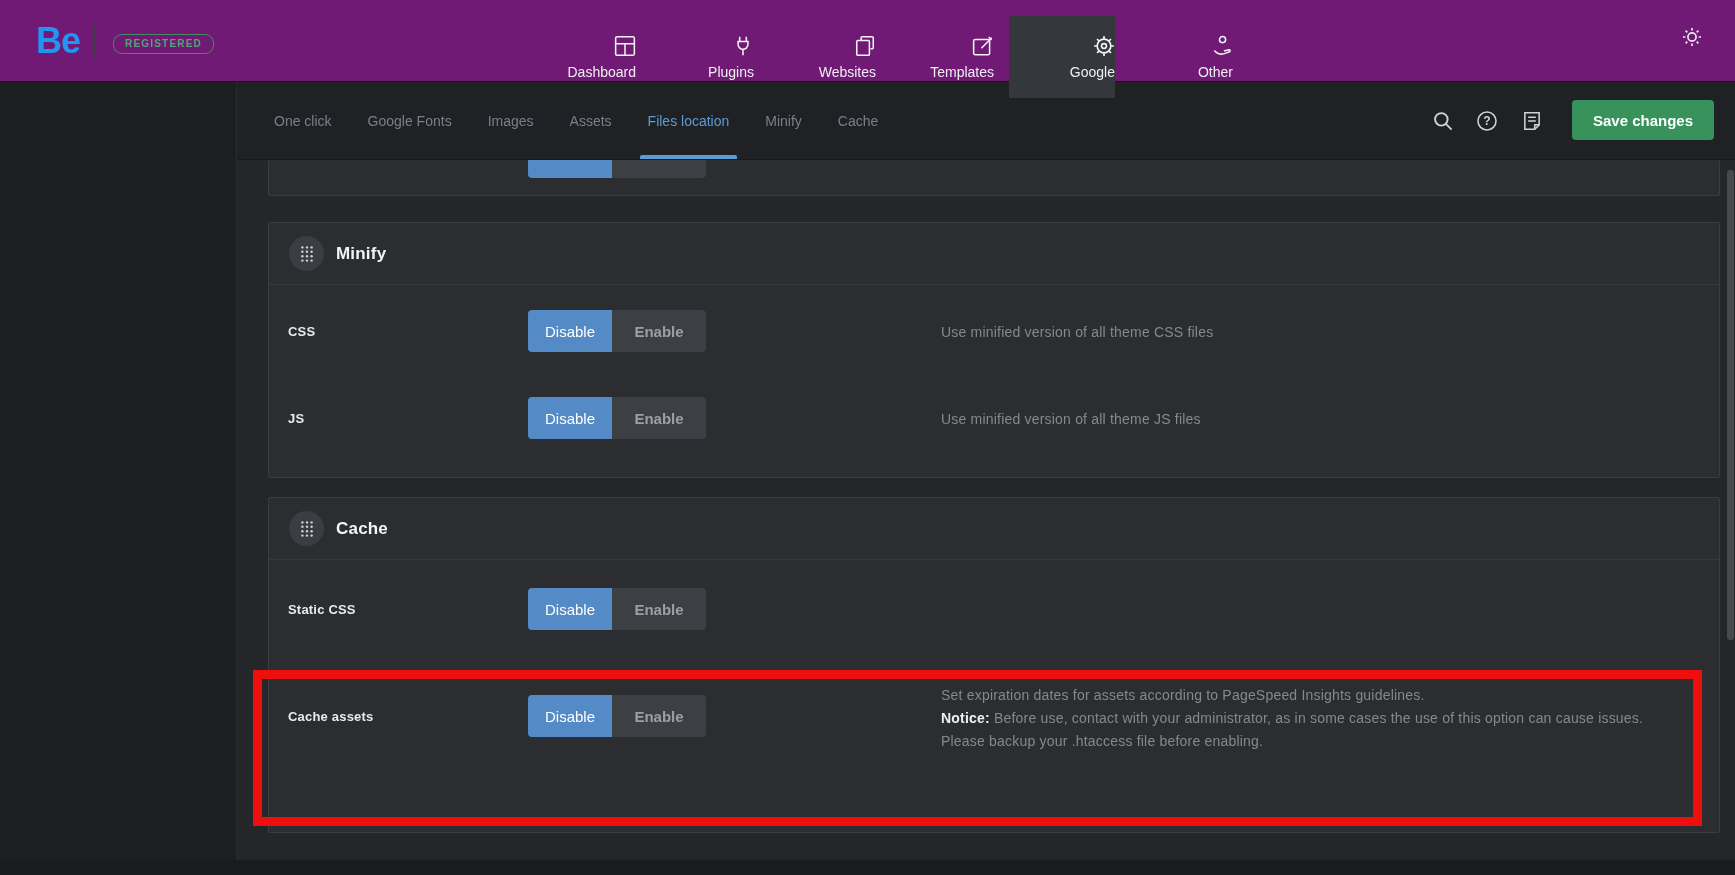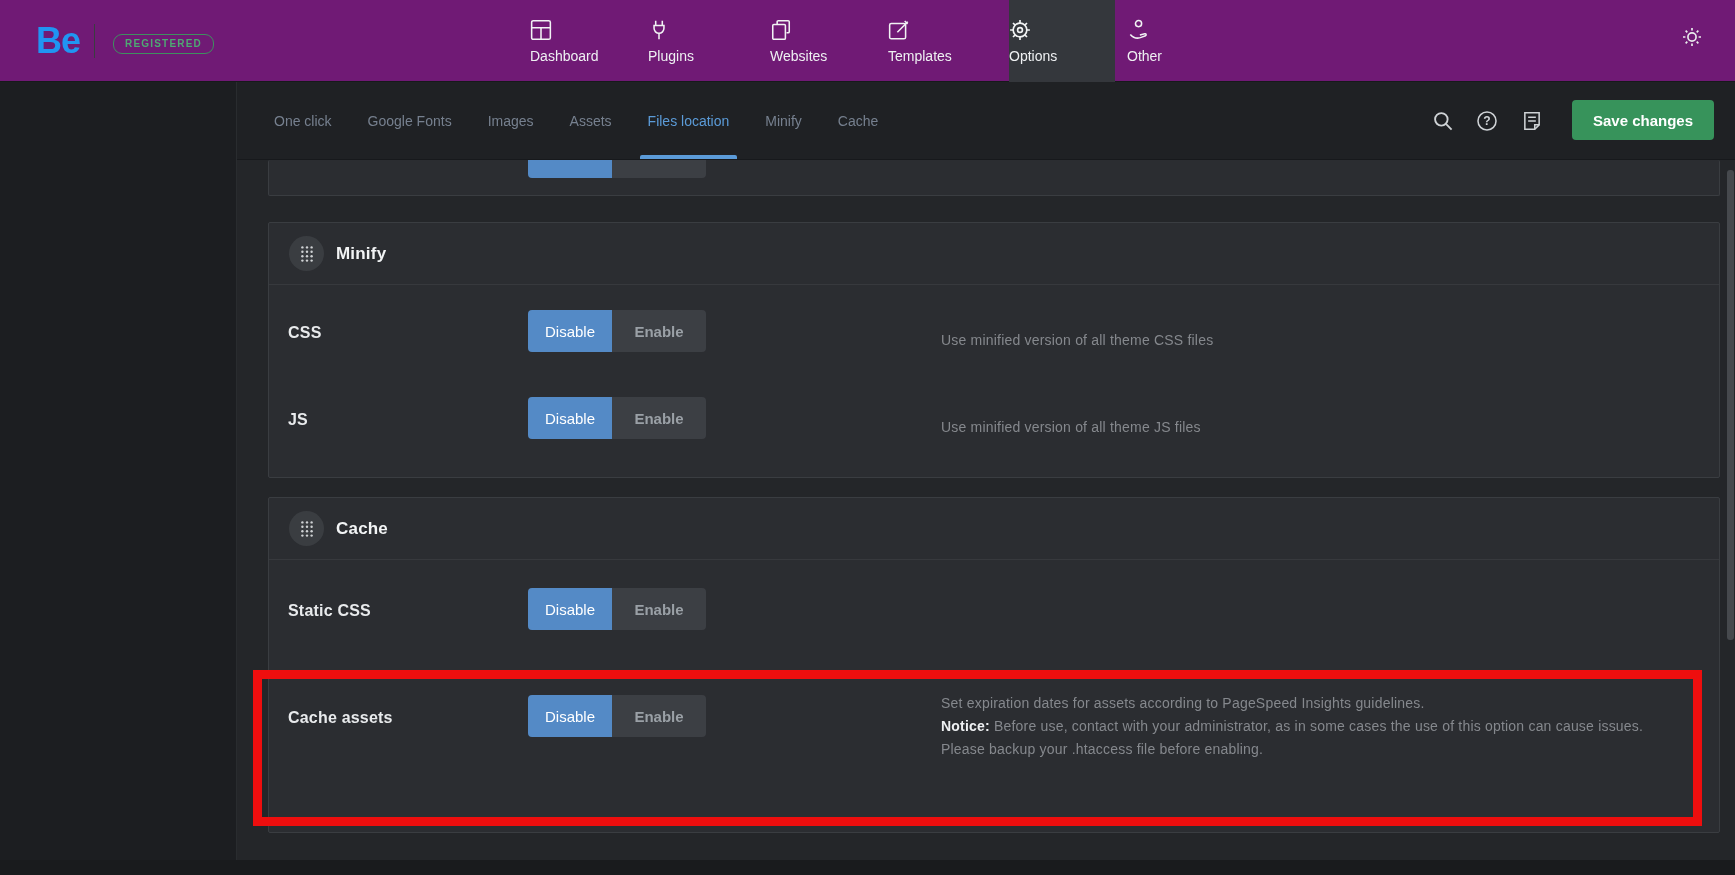--- a/index.html
+++ b/index.html
@@ -24,22 +24,22 @@
     position:absolute; left:94px; top:24px; width:1px; height:34px; background:#3a3d40;
   }
   .badge {
     position:absolute; left:113px; top:34px;
     border:1px solid #3f8f5f; border-radius:9px; color:#4fa873;
     font-size:10px; font-weight:bold; letter-spacing:1.2px;
     padding:4px 11px; line-height:1;
   }
   .nav { position:absolute; left:0; top:0; height:82px; }
   .nav-item {
-    position:absolute; top:0; width:106px; height:82px; cursor:pointer;
-    display:flex; flex-direction:column; align-items:flex-start; justify-content:center; gap:7px;
+    position:absolute; top:16px; width:106px; height:82px; cursor:pointer;
+    display:flex; flex-direction:column; align-items:flex-end; justify-content:center; gap:7px;
   }
   .nav-item.active { background:#34373c; }
   .nav-item .nicon { width:22px; height:22px; display:block; }
   .nav-item .nlabel { color:#eef0f2; font-size:14px; }
   .theme-btn { position:absolute; left:1680px; top:25px; width:24px; height:24px; cursor:pointer; }
 
   
   .sidebar {
     position:absolute; left:0; top:82px; width:237px; height:778px;
     background:#1c1e21; border-right:1px solid #292c2f;
@@ -88,36 +88,36 @@
     border-bottom:1px solid #37393d;
     display:flex; align-items:center; padding-left:20px; gap:12px;
   }
   .drag-handle {
     width:35px; height:35px; border-radius:50%; background:#3a3d41;
     display:flex; align-items:center; justify-content:center; cursor:grab; flex:0 0 auto;
   }
   .box-title { color:#f2f4f5; font-size:17px; font-weight:bold; letter-spacing:0.2px; }
 
   .row-label {
-    position:absolute; left:19px; color:#e8eaec; font-size:16px; font-weight:bold;
+    position:absolute; left:19px; color:#e8eaec; font-size:13px; font-weight:bold;
     letter-spacing:0.2px;
   }
   .toggle {
     position:absolute; left:259px; display:flex; height:42px;
     border-radius:4px; overflow:hidden;
   }
   .toggle .opt {
     border:none; height:42px; font-size:15px; cursor:pointer;
     font-family:"Liberation Sans","DejaVu Sans",sans-serif;
   }
   .toggle .opt.sel   { width:84px; background:#548ac6; color:#ffffff; }
   .toggle .opt.unsel { width:94px; background:#3c3f44; color:#9aa0a6;font-weight:bold; }
   .row-desc {
     position:absolute; left:672px; width:778px; color:#85888d;
-    font-size:14px; line-height:23px; letter-spacing:0.2px;margin-top:8px;
+    font-size:14px; line-height:23px; letter-spacing:0.2px;
   }
   .row-desc .bold { color:#eef0f2; font-weight:bold; }
   .nowrap { white-space:nowrap; }
 
   
   .highlight-rect {
     position:absolute; left:253px; top:670px; width:1449px; height:156px;
     border:9px solid #ee0e0e; z-index:8; pointer-events:none;
   }
 
@@ -178,21 +178,21 @@
         <span class="nlabel">Templates</span>
       </div>
       <div class="nav-item active" style="left:1009px">
         <span class="nicon">
           <svg width="22" height="22" viewBox="0 0 20 20" fill="none" stroke="#f1f3f4" stroke-width="1.5">
             <circle cx="10" cy="10" r="6.2"></circle>
               <circle cx="10" cy="10" r="2.2"></circle>
             <path d="M16.2 10H19M10 16.2V19M3.8 10H1M10 3.8V1M14.38 14.38l1.98 1.98M5.62 14.38l-1.98 1.98M5.62 5.62L3.64 3.64M14.38 5.62l1.98-1.98"></path>
           </svg>
         </span>
-        <span class="nlabel">Options</span>
+        <span class="nlabel">Google</span>
       </div>
       <div class="nav-item" style="left:1127px">
         <span class="nicon">
           <svg width="22" height="22" viewBox="0 0 20 20" fill="none" stroke="#f1f3f4" stroke-width="1.4">
             <circle cx="10.5" cy="4.2" r="2.8"></circle>
             <path d="M3 14c3 3.5 7 4 10.5 2.5l3.3-1.3c1-.4.7-1.9-.6-1.7l-4.5 1"></path>
           </svg>
         </span>
         <span class="nlabel">Other</span>
       </div>

